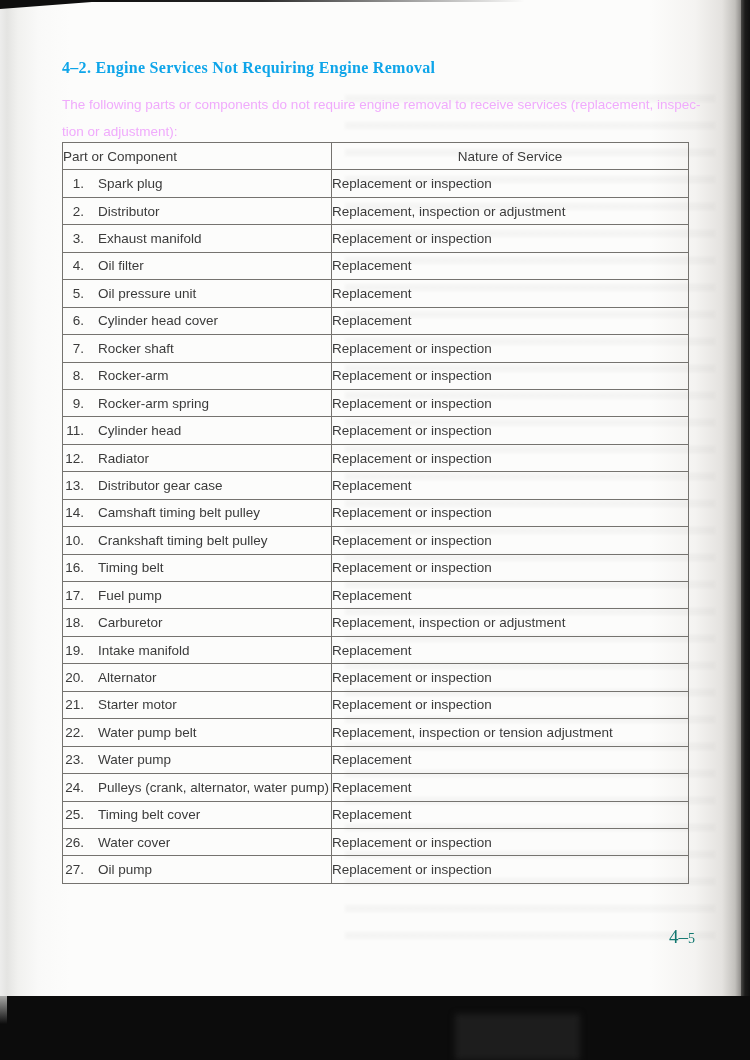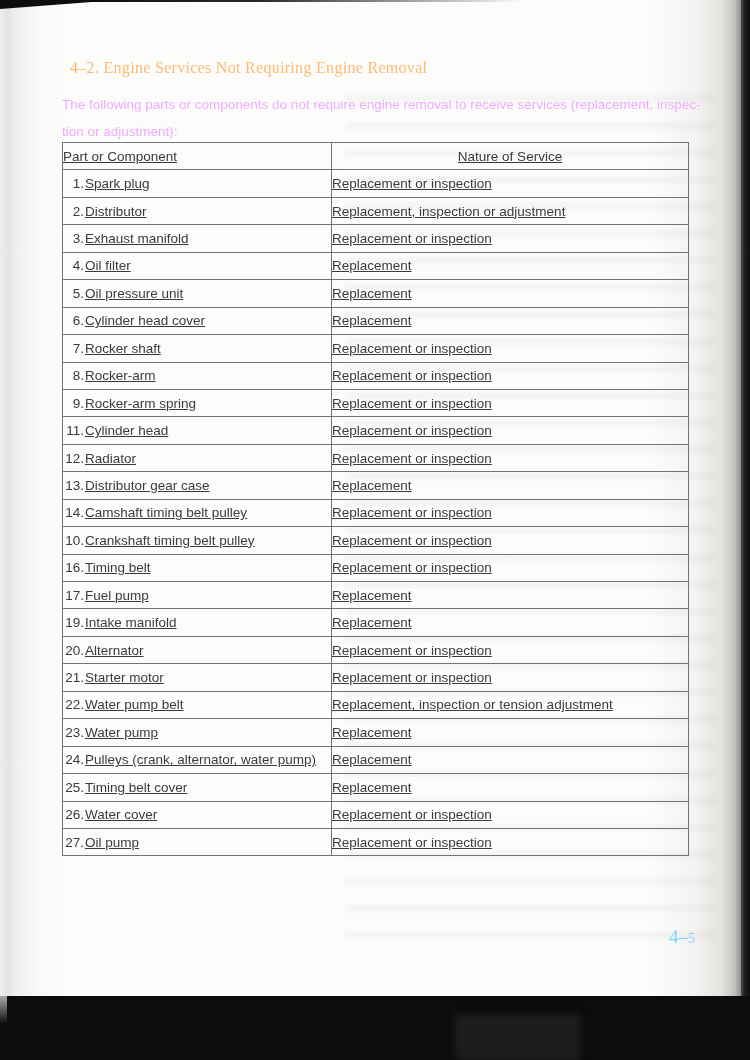--- a/index.html
+++ b/index.html
@@ -55,58 +55,59 @@
     position: absolute; left: 345px; top: 95px; width: 370px; height: 850px;
     background: repeating-linear-gradient(180deg,
       rgba(110,110,110,0.10) 0px, rgba(110,110,110,0.10) 7px,
       rgba(0,0,0,0) 7px, rgba(0,0,0,0) 27px);
     filter: blur(1.6px);
     opacity: 0.5;
     pointer-events: none;
   }
   
   .title {
-    position: absolute; left: 70px; top: 59px;
+    position: absolute; left: 62px; top: 59px;
     font-family: "Liberation Serif", serif;
-    font-size: 16px; color: #fdba74; letter-spacing: 0.3px;
+    font-size: 16px; color: #0ea5e9; letter-spacing: 0.3px;
     white-space: nowrap;
+    font-weight: bold;
   }
   .intro {
     position: absolute; left: 62px; top: 91px; width: 630px;
     font-size: 13.5px; color: #f0abfc; line-height: 27px;
   }
   .intro div { white-space: nowrap; }
   table.svc {
     position: absolute; left: 62px; top: 142px;
     width: 624px;
     border-collapse: collapse;
     table-layout: fixed;
-    font-size: 13.5px; color: #3b3b3b; text-decoration: underline;
+    font-size: 13.5px; color: #3b3b3b;
   }
   table.svc th, table.svc td {
     border: 1px solid #75736f;
     height: 26.45px;
     padding: 0;
     font-weight: normal;
     vertical-align: middle;
     overflow: hidden; white-space: nowrap;
   }
   th.col-part, td.col-part { width: 268px; }
   th.col-service, td.col-service { width: 356px; }
   th.col-part { text-align: left; padding-left: 24px; }
   th.col-service { text-align: center; }
   td.col-part { padding-left: 6px; }
   td.col-service { padding-left: 11px; }
   .row-num { display: inline-block; width: 21px; text-align: right; }
-  .row-part { margin-left: 1px; }
+  .row-part { margin-left: 14px; }
   .page-number {
     position: absolute; left: 600px; top: 926px; width: 95px;
     text-align: right;
     font-family: "Liberation Serif", serif;
-    color: #7dd3fc;
+    color: #0f766e;
   }
   .page-number .pn-major { font-size: 19px; }
   .page-number .pn-minor { font-size: 14px; }
 </style>
 </head>
 <body>
 
 <div class="scan">
 
   <div class="paper"></div>
@@ -186,20 +187,24 @@
         </tr>
         <tr>
           <td class="col-part"><span class="row-num">16.</span><span class="row-part">Timing belt</span></td>
           <td class="col-service">Replacement or inspection</td>
         </tr>
         <tr>
           <td class="col-part"><span class="row-num">17.</span><span class="row-part">Fuel pump</span></td>
           <td class="col-service">Replacement</td>
         </tr>
         <tr>
+          <td class="col-part"><span class="row-num">18.</span><span class="row-part">Carburetor</span></td>
+          <td class="col-service">Replacement, inspection or adjustment</td>
+        </tr>
+        <tr>
           <td class="col-part"><span class="row-num">19.</span><span class="row-part">Intake manifold</span></td>
           <td class="col-service">Replacement</td>
         </tr>
         <tr>
           <td class="col-part"><span class="row-num">20.</span><span class="row-part">Alternator</span></td>
           <td class="col-service">Replacement or inspection</td>
         </tr>
         <tr>
           <td class="col-part"><span class="row-num">21.</span><span class="row-part">Starter motor</span></td>
           <td class="col-service">Replacement or inspection</td>

